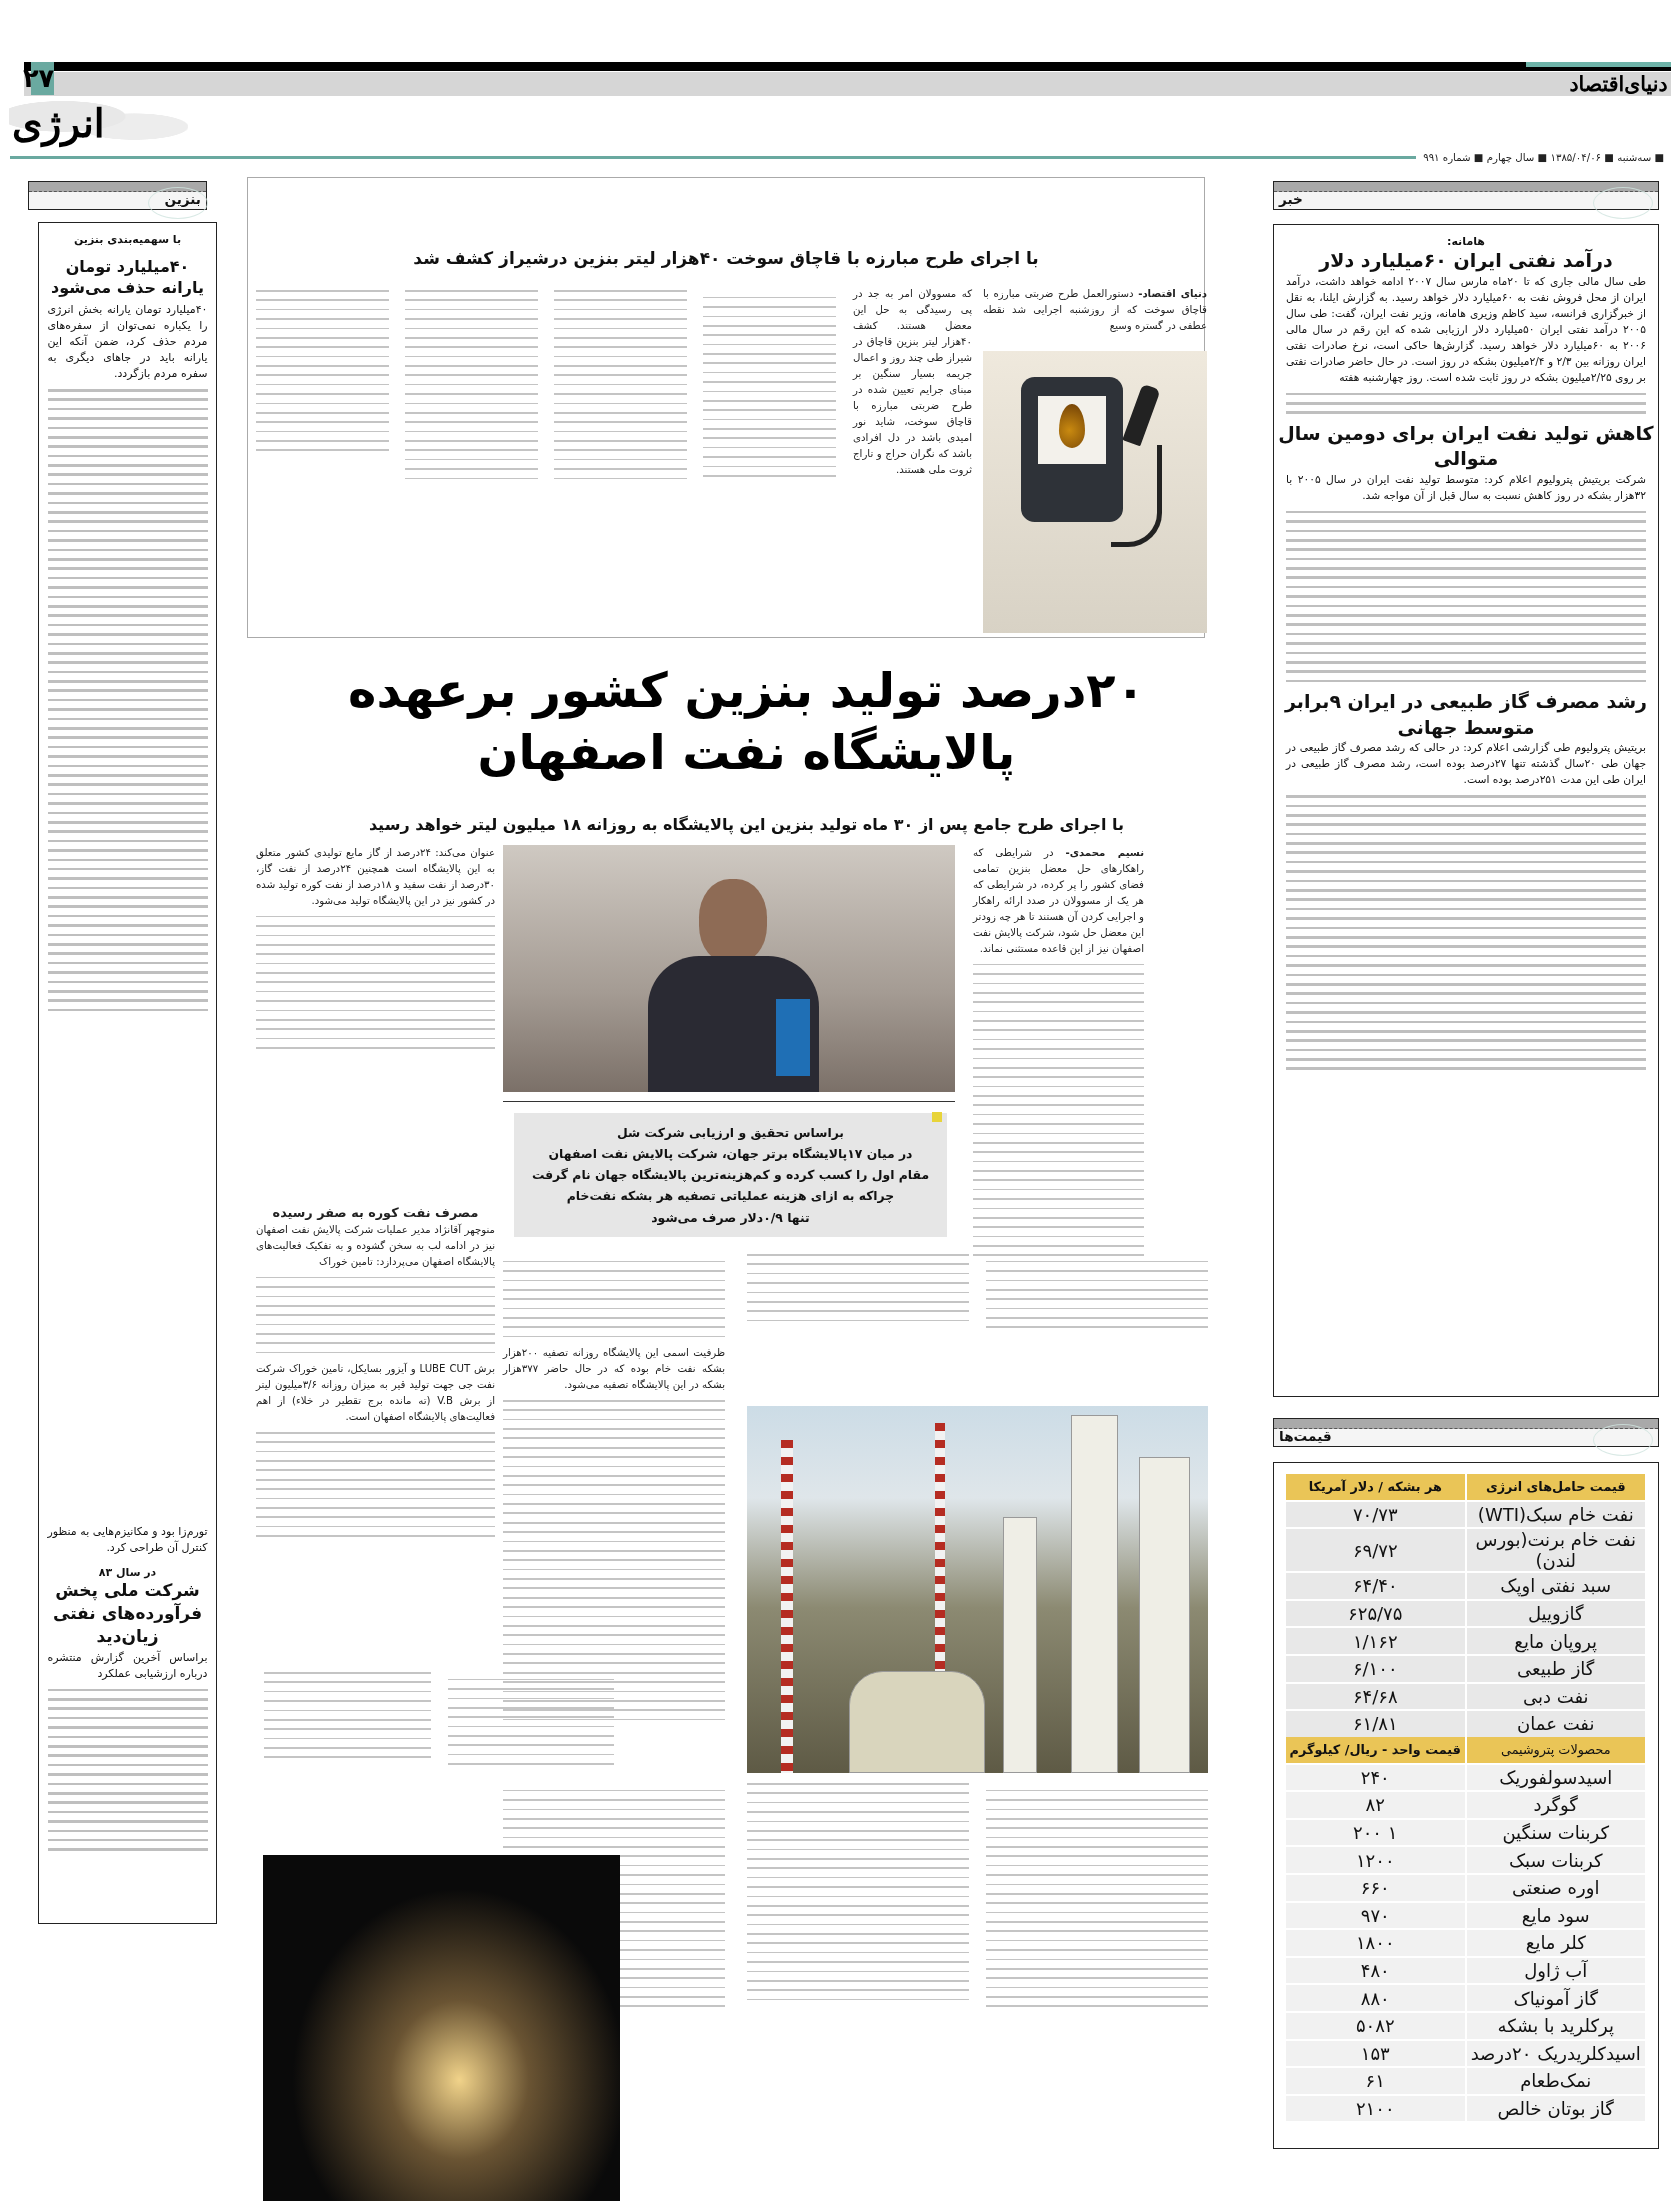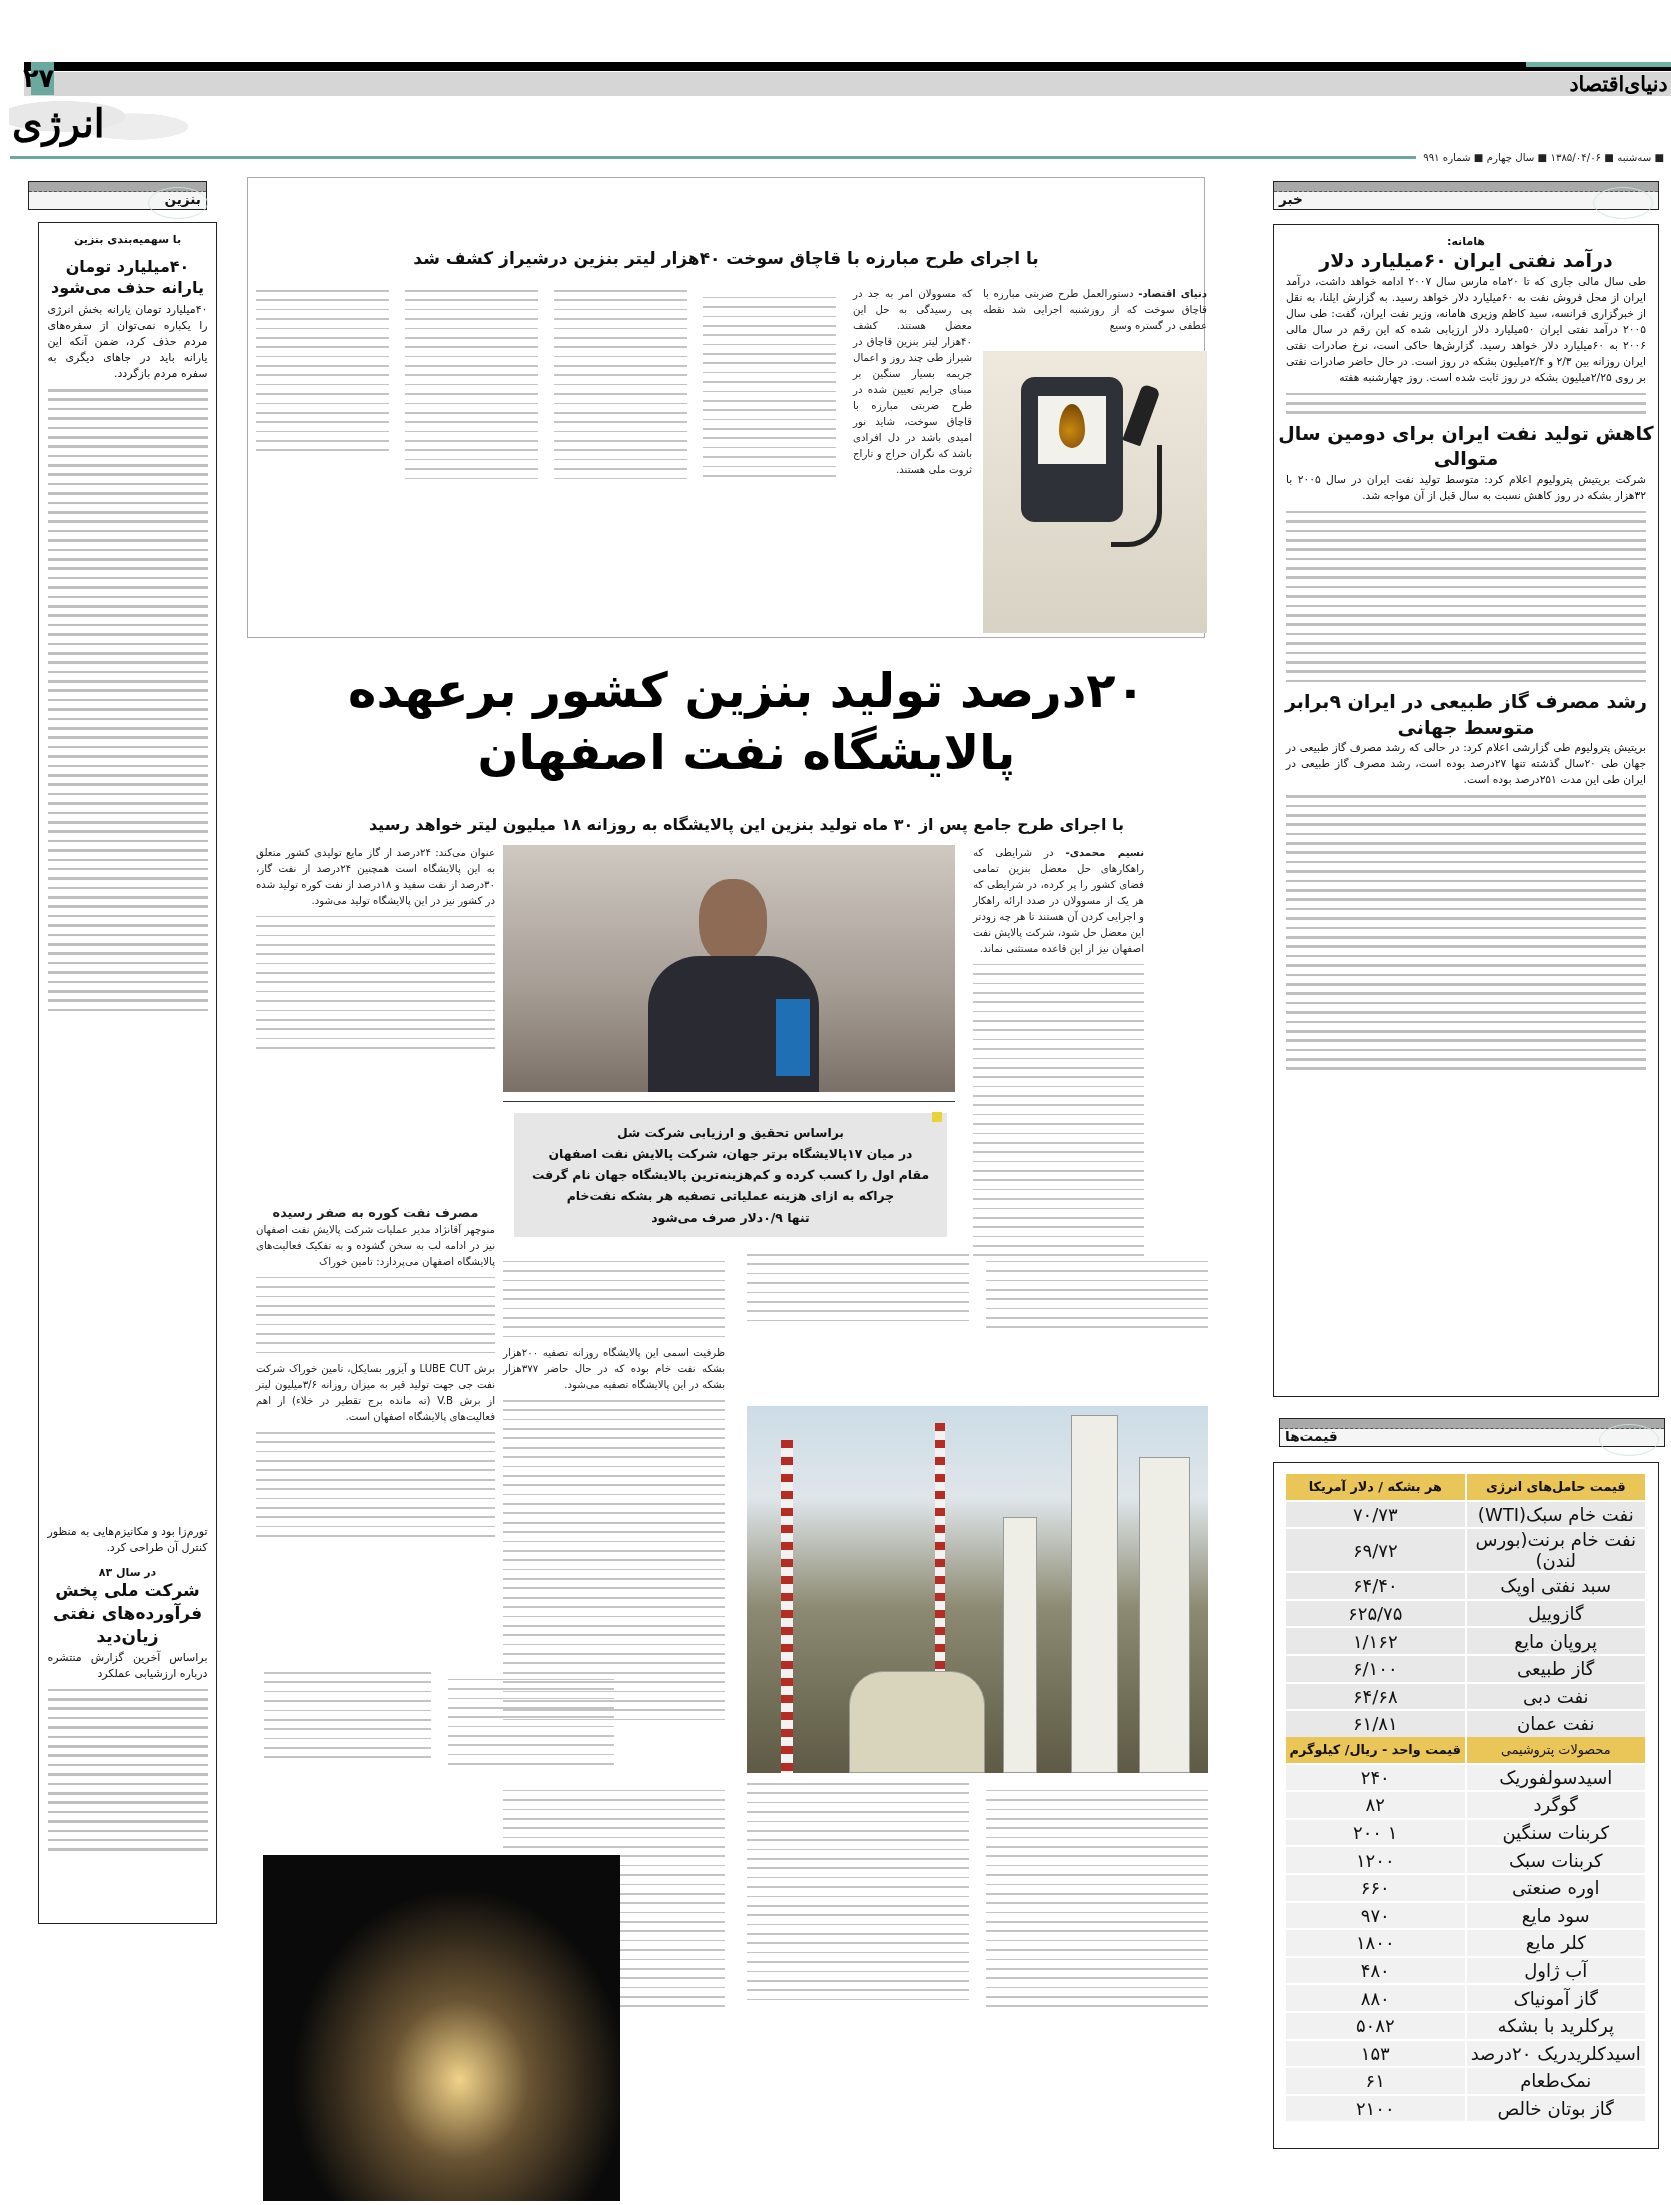--- a/index.html
+++ b/index.html
@@ -648,21 +648,21 @@
       <div></div>
       <div></div>
       <div></div>
       <div></div>
       <div></div>
       <div></div>
       <div></div>
   </div>
 </div>
 
-<div class="side-head" style="left:1273px; top:1418px; width:386px; height:29px;margin-left:6px;">
+<div class="side-head" style="left:1273px; top:1418px; width:386px; height:29px;">
   <div class="bar"></div>
   <span class="globe" style="right:5.1px;"></span>
   <span class="label" style="left:5.1px;">قیمت‌ها</span>
 </div>
 <div class="side-box" style="left:1273px; top:1462px; width:386px; height:687px;"></div>
 
 <table class="pt" style="left:1284px; top:1472px; width:363px;">
   <thead>
     <tr>
       <th style="width:50%;">قیمت حامل‌های انرژی</th>

